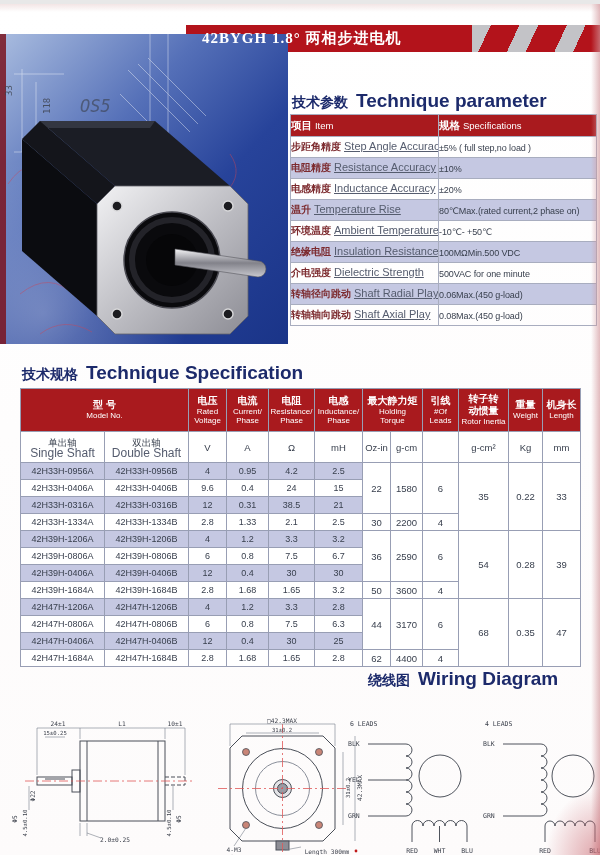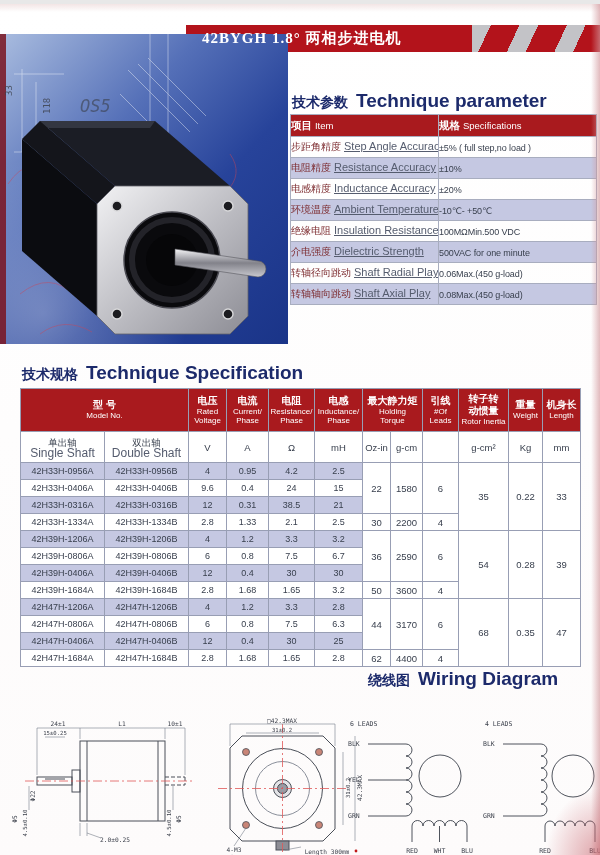--- a/index.html
+++ b/index.html
@@ -30,21 +30,21 @@
   .sec-heading .h-en{font-size:19px;}
   
   .photo{position:absolute;left:0;top:30px;width:288px;height:310px;}
   
   .param-table{position:absolute;left:290px;top:110px;width:306px;border-collapse:collapse;
     table-layout:fixed;font-size:10px;}
   .param-table td,.param-table th{border:1px solid #a8adbf;padding:0 0;height:20px;
     text-align:left;vertical-align:middle;overflow:hidden;white-space:nowrap;}
   .param-table tr.red th{background:#a91a1e;color:#fff;font-weight:bold;font-size:10.5px;height:21px;}
   .param-table tbody tr:nth-child(even) td{background:#c5c8e2;}
-  .param-table .p-zh{color:#7c2a2e;font-size:10px;font-weight:normal;}
+  .param-table .p-zh{color:#7c2a2e;font-size:10px;font-weight:bold;}
   .param-table .p-en{color:#555c6e;font-size:11px;margin-left:3px;text-decoration:underline;}
   .param-table .p-val{color:#39404e;font-size:9px;letter-spacing:-0.1px;}
   
   .spec-table{position:absolute;left:20px;top:384px;width:560px;border-collapse:collapse;
     table-layout:fixed;text-align:center;}
   .spec-table td,.spec-table th{border:1px solid #989eb4;padding:0;vertical-align:middle;overflow:hidden;}
   .spec-table thead tr.red th{background:#a91a1e;color:#fff;height:42px;font-weight:normal;}
   .spec-table .hz{font-size:10px;font-weight:bold;line-height:12px;}
   .spec-table .he{font-size:8px;line-height:9.5px;}
   .spec-table thead tr.sub td{height:30px;background:#fff;color:#39404e;}
@@ -160,20 +160,24 @@
         </tr>
       <tr>
           <td><span class="p-zh">电阻精度</span><span class="p-en">Resistance Accuracy</span></td>
           <td><span class="p-val">±10%</span></td>
         </tr>
       <tr>
           <td><span class="p-zh">电感精度</span><span class="p-en">Inductance Accuracy</span></td>
           <td><span class="p-val">±20%</span></td>
         </tr>
       <tr>
+          <td><span class="p-zh">温升</span><span class="p-en">Temperature Rise</span></td>
+          <td><span class="p-val">80℃Max.(rated current,2 phase on)</span></td>
+        </tr>
+      <tr>
           <td><span class="p-zh">环境温度</span><span class="p-en">Ambient Temperature</span></td>
           <td><span class="p-val">-10℃- +50℃</span></td>
         </tr>
       <tr>
           <td><span class="p-zh">绝缘电阻</span><span class="p-en">Insulation Resistance</span></td>
           <td><span class="p-val">100MΩMin.500 VDC</span></td>
         </tr>
       <tr>
           <td><span class="p-zh">介电强度</span><span class="p-en">Dielectric Strength</span></td>
           <td><span class="p-val">500VAC for one minute</span></td>

